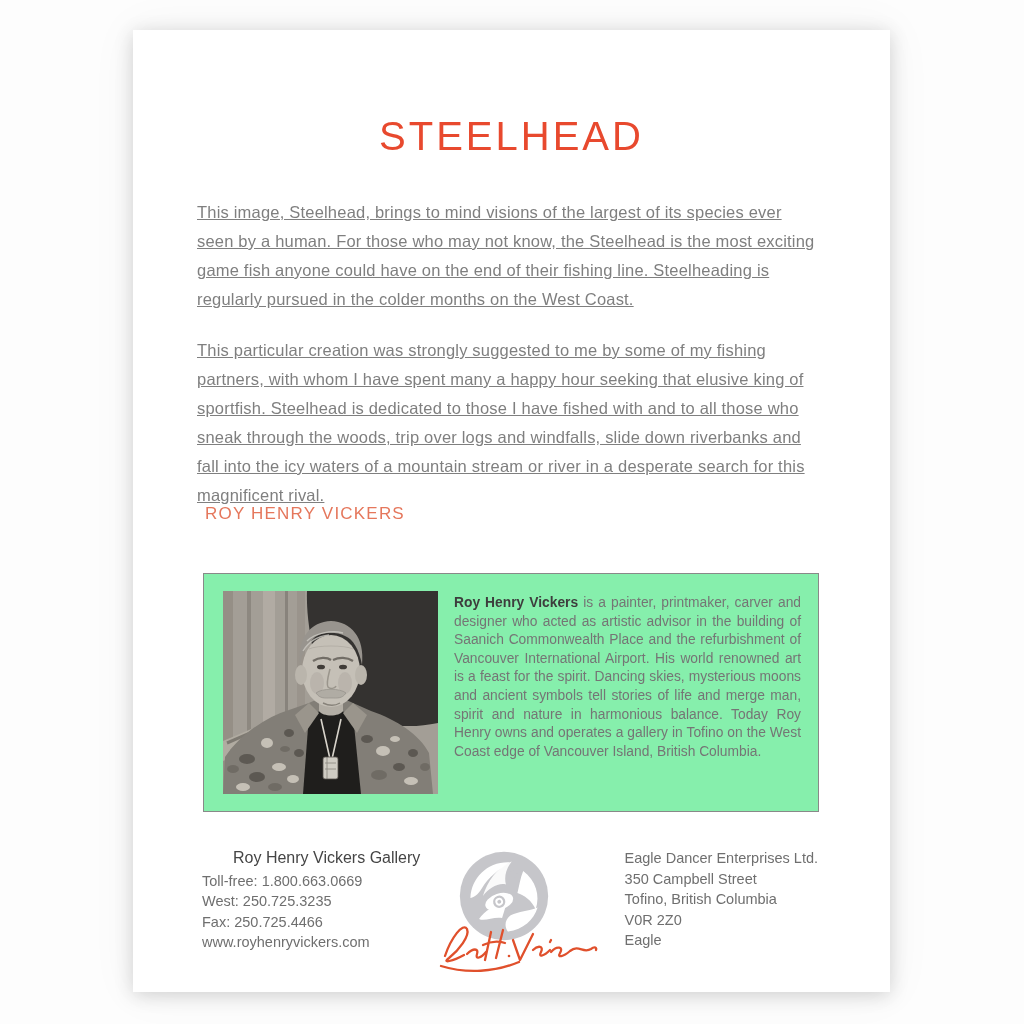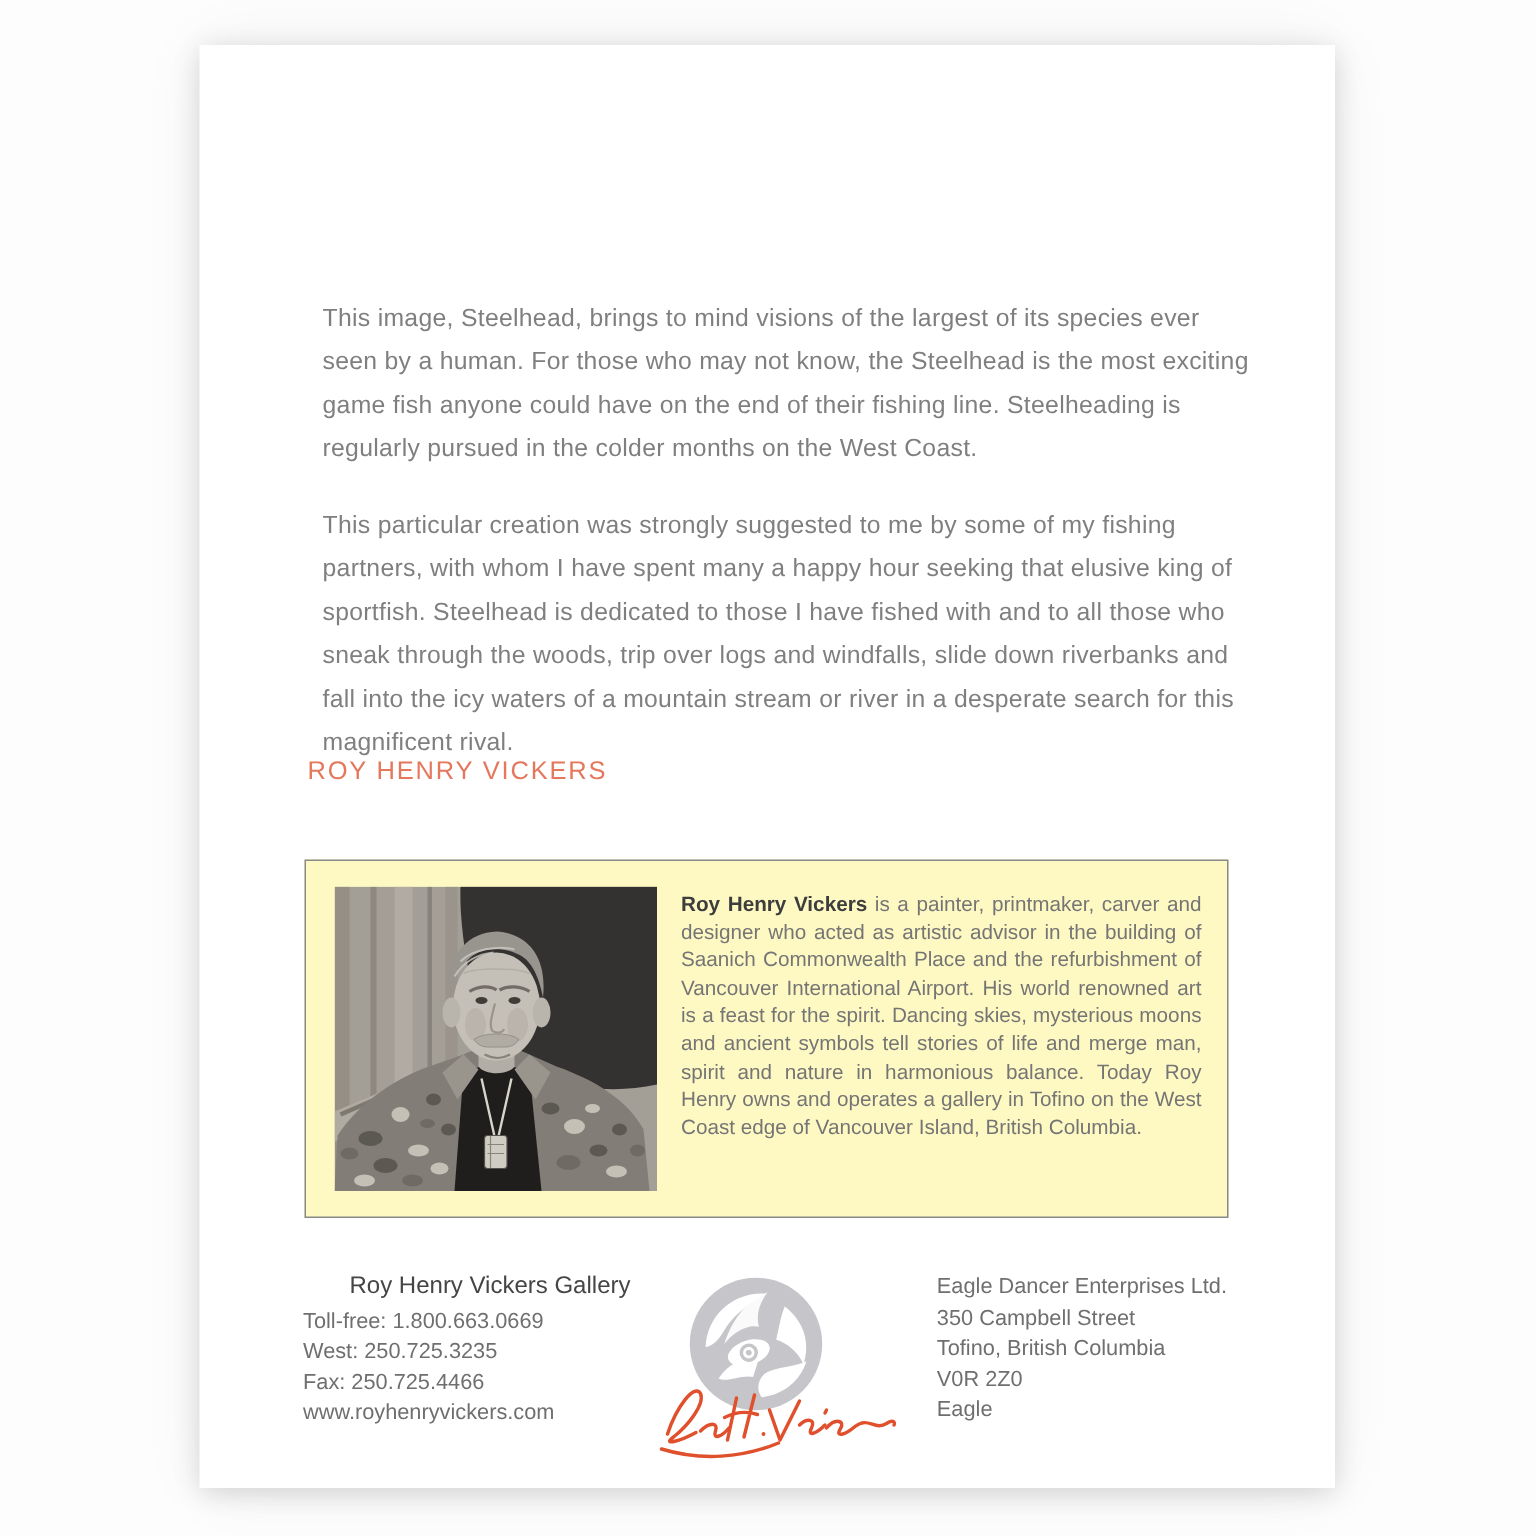--- a/index.html
+++ b/index.html
@@ -13,35 +13,36 @@
     background:#ffffff;
     box-shadow:0 3px 18px rgba(0,0,0,0.16), 0 0 45px rgba(0,0,0,0.05);
   }
   .title{
     position:absolute;top:84px;left:0;width:100%;margin:0;
     text-align:center;
     font-size:40px;font-weight:300;letter-spacing:3px;
     color:var(--accent,#e8492e);
   }
   .para{
-    position:absolute;left:82px;width:622px;margin:0;
+    position:absolute;left:64px;width:622px;margin:0;
     font-size:16.5px;line-height:29px;letter-spacing:0.2px;
     color:var(--body-text,#7f7f7f);
     font-weight:300;
+    text-decoration:underline;
   }
   .p1{top:168px;}
   .p2{top:306px;}
   .byline{
     position:absolute;left:72px;top:474px;
     font-size:17px;letter-spacing:1.2px;
     color:var(--byline,#e5775c);
   }
   .bio-box{
     position:absolute;left:70px;top:543px;width:614px;height:237px;
-    border:1px solid #898989;background:#fef9c3;
+    border:1px solid #898989;background:#86efac;
   }
   .photo{
     position:absolute;left:19px;top:17px;width:215px;height:203px;
     overflow:hidden;
   }
   .photo svg{display:block;width:100%;height:100%;}
   .bio-text{
     position:absolute;left:250px;top:20px;width:347px;margin:0;
     font-size:13.8px;line-height:18.6px;text-align:justify;
     color:#757575;font-weight:300;
@@ -67,20 +68,21 @@
   }
   .signature{
     position:absolute;left:298px;top:884px;width:170px;height:66px;
   }
 </style>
 </head>
 <body>
 
 <div class="page">
 
+  <h1 class="title">STEELHEAD</h1>
 
   <p class="para p1">This image, Steelhead, brings to mind visions of the largest of its species ever seen by a human. For those who may not know, the Steelhead is the most exciting game fish anyone could have on the end of their fishing line. Steelheading is regularly pursued in the colder months on the West Coast.</p>
   <p class="para p2">This particular creation was strongly suggested to me by some of my fishing partners, with whom I have spent many a happy hour seeking that elusive king of sportfish. Steelhead is dedicated to those I have fished with and to all those who sneak through the woods, trip over logs and windfalls, slide down riverbanks and fall into the icy waters of a mountain stream or river in a desperate search for this magnificent rival.</p>
 
   <div class="byline">ROY HENRY VICKERS</div>
 
   <div class="bio-box">
     <div class="photo" title="Black-and-white portrait of Roy Henry Vickers wearing a patterned shirt and carved pendant necklace">
       <svg viewBox="0 0 215 203" preserveAspectRatio="none">
 

